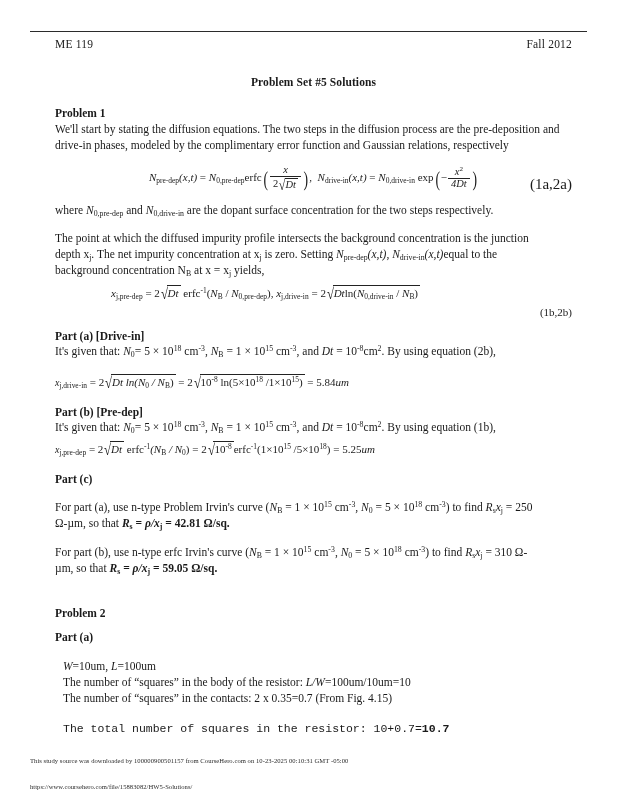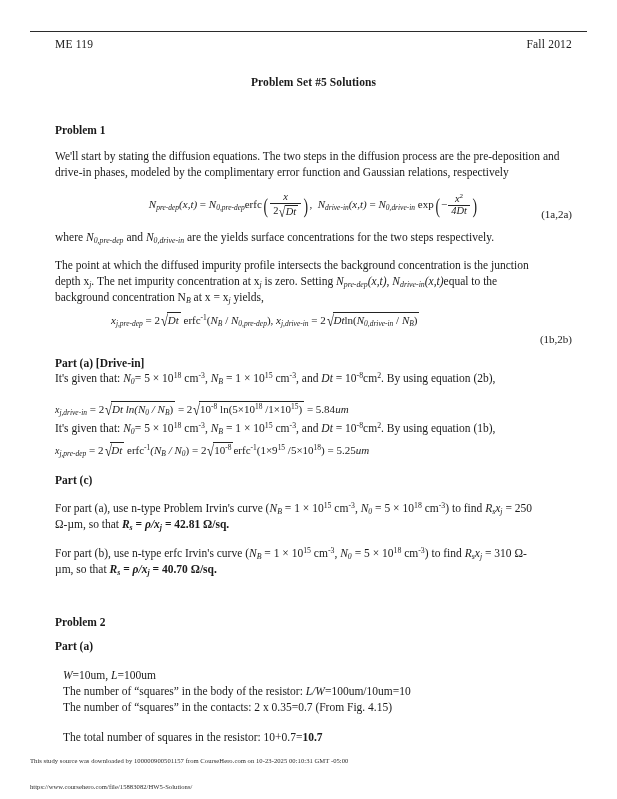--- a/index.html
+++ b/index.html
@@ -45,60 +45,59 @@
   .doc-title {
     text-align: center;
     font-weight: bold;
     font-size: 11.5px;
     margin-top: 26px;
     letter-spacing: 0.1px;
   }
   .section-head {
     font-weight: bold;
     font-size: 11.5px;
-    margin-top: 36px;
+    margin-top: 19px;
   }
   .para {
     font-size: 11.5px;
     line-height: 1.38;
-    margin-top: 13px;
+    margin-top: 3px;
     text-align: left;
   }
   .para.tight {
     margin-top: 2px;
   }
   .eq-block {
     position: relative;
     font-size: 11px;
     margin-top: 9px;
   }
   .eq-centered {
     text-align: center;
   }
   .eq-indent {
     padding-left: 56px;
   }
   .eq-tag {
     position: absolute;
     right: 0;
     bottom: 0;
-    font-size: 11px;
+    font-size: 15px;
     font-family: Liberation Serif, serif;
   }
   .eq-tag-below {
     text-align: right;
     font-size: 11px;
     margin-top: 2px;
   }
   i, .it { font-style: italic; }
   sub {
     font-size: 0.68em;
     vertical-align: -0.28em;
     line-height: 0;
-    font-style: italic;
   }
   sup {
     font-size: 0.68em;
     vertical-align: 0.52em;
     line-height: 0;
   }
   .frac {
     display: inline-block;
     vertical-align: middle;
     text-align: center;
@@ -185,21 +184,21 @@
         <i>N</i><sub>0,pre-dep</sub><span>erfc</span><span class="paren-big">(</span><span class="frac"><span class="num"><i>x</i></span><span class="den"><span>2</span><span class="sqrt"><span class="rad">√</span><span class="body"><i>Dt</i></span></span></span></span><span class="paren-big">)</span><span>,</span>&nbsp;
         <i>N</i><sub>drive-in</sub><i>(x,t)</i>
         <span>=</span>
         <i>N</i><sub>0,drive-in</sub>
         <span>exp</span><span class="paren-big">(</span><span>−</span><span class="frac"><span class="num"><i>x</i><sup>2</sup></span><span class="den"><i>4Dt</i></span></span><span class="paren-big">)</span>
       </span>
       <span class="eq-tag">(1a,2a)</span>
     </div>
 
     <div class="para" style="margin-top:10px;">
-      <span>where </span><i>N</i><sub>0,pre-dep</sub><span> and </span><i>N</i><sub>0,drive-in</sub><span> are the yields surface concentrations for the two steps respectively.</span>
+      <span>where </span><i>N</i><sub>0,pre-dep</sub><span> and </span><i>N</i><sub>0,drive-in</sub><span> are the dopant surface concentration for the two steps respectively.</span>
     </div>
 
     <div class="para" style="margin-top:13px;">
       <span>The point at which the diffused impurity profile intersects the background concentration is the junction</span><br>
       <span>depth x</span><sub>j</sub><span>. The net impurity concentration at x</span><sub>j</sub><span> is zero. Setting </span><i>N</i><sub>pre-dep</sub><i>(x,t)</i>, <i>N</i><sub>drive-in</sub><i>(x,t)</i><span>equal to the</span><br>
       <span>background concentration N</span><sub>B</sub><span> at x = x</span><sub>j</sub><span> yields,</span>
     </div>
 
     <div class="eq-block eq-indent" style="margin-top:6px;">
       <i>x</i><sub>j,pre-dep</sub>
@@ -219,56 +218,57 @@
 
     <div class="eq-block" style="margin-top:14px;">
       <i style="font-size:0.9em;">x</i><sub>j,drive-in</sub>
       <span>=</span>
       <span>2</span><span class="sqrt"><span class="rad">√</span><span class="body"><i>Dt ln(N</i><sub>0</sub><i> / N</i><sub>B</sub><span>)</span></span></span>
       <span>=</span>
       <span>2</span><span class="sqrt"><span class="rad">√</span><span class="body"><span>10</span><sup>-8</sup><span> ln(5×10</span><sup>18</sup><span> /1×10</span><sup>15</sup><span>)</span></span></span>
       <span>= 5.84</span><i>um</i>
     </div>
 
+    <div class="section-head" style="margin-top:14px;">Part (b) [Pre-dep]</div>
     <div class="para tight">
       <span>It's given that: </span><i>N</i><sub>0</sub><span>= 5 × 10</span><sup>18</sup><span> cm</span><sup>-3</sup>, <i>N</i><sub>B</sub><span> = 1 × 10</span><sup>15</sup><span> cm</span><sup>-3</sup><span>, and </span><i>Dt</i><span> = 10</span><sup>-8</sup><span>cm</span><sup>2</sup><span>. By using equation (1b),</span>
     </div>
 
     <div class="eq-block" style="margin-top:5px;">
       <i style="font-size:0.9em;">x</i><sub>j,pre-dep</sub>
       <span>=</span>
       <span>2</span><span class="sqrt"><span class="rad">√</span><span class="body"><i>Dt</i></span></span>
       <span>erfc</span><sup>-1</sup><i>(N</i><sub>B</sub><i> / N</i><sub>0</sub><span>)</span>
       <span>=</span>
-      <span>2</span><span class="sqrt"><span class="rad">√</span><span class="body"><span>10</span><sup>-8</sup></span></span><span>erfc</span><sup>-1</sup><span>(1×9</span><sup>15</sup><span> /5×10</span><sup>18</sup><span>)</span>
+      <span>2</span><span class="sqrt"><span class="rad">√</span><span class="body"><span>10</span><sup>-8</sup></span></span><span>erfc</span><sup>-1</sup><span>(1×10</span><sup>15</sup><span> /5×10</span><sup>18</sup><span>)</span>
       <span>= 5.25</span><i>um</i>
     </div>
 
     <div class="section-head" style="margin-top:14px;">Part (c)</div>
 
     <div class="para" style="margin-top:15px;">
       <span>For part (a), use n-type Problem Irvin's curve (</span><i>N</i><sub>B</sub><span> = 1 × 10</span><sup>15</sup><span> cm</span><sup>-3</sup>, <i>N</i><sub>0</sub><span> = 5 × 10</span><sup>18</sup><span> cm</span><sup>-3</sup><span>) to find </span><i>R</i><sub>s</sub><i>x</i><sub>j</sub><span> = 250</span><br>
       <span>Ω-µm, so that </span><b><i>R</i><sub>s</sub><span> = </span><i>ρ</i><i>/x</i><sub>j</sub><span> = 42.81 Ω/sq.</span></b>
     </div>
 
     <div class="para" style="margin-top:14px;">
       <span>For part (b), use n-type erfc Irvin's curve (</span><i>N</i><sub>B</sub><span> = 1 × 10</span><sup>15</sup><span> cm</span><sup>-3</sup>, <i>N</i><sub>0</sub><span> = 5 × 10</span><sup>18</sup><span> cm</span><sup>-3</sup><span>) to find </span><i>R</i><sub>s</sub><i>x</i><sub>j</sub><span> = 310 Ω-</span><br>
-      <span>µm, so that </span><b><i>R</i><sub>s</sub><span> = </span><i>ρ</i><i>/x</i><sub>j</sub><span> = 40.70 Ω/sq.</span></b>
-    </div>
-
-    <div class="section-head" style="margin-top:38px;">Problem 2</div>
+      <span>µm, so that </span><b><i>R</i><sub>s</sub><span> = </span><i>ρ</i><i>/x</i><sub>j</sub><span> = 59.05 Ω/sq.</span></b>
+    </div>
+
+    <div class="section-head" style="margin-top:30px;">Problem 2</div>
     <div class="section-head" style="margin-top:12px;">Part (a)</div>
 
     <div class="para" style="margin-top:16px;margin-left:8px;">
       <i>W</i><span>=10um, </span><i>L</i><span>=100um</span><br>
       <span>The number of “squares” in the body of the resistor:   </span><i>L/W</i><span>=100um/10um=10</span><br>
       <span>The number of “squares” in the contacts: 2 x 0.35=0.7 (From Fig. 4.15)</span>
     </div>
 
-    <div class="para" style="margin-top:14px; padding-left:8px;">
+    <div class="para" style="margin-top:14px; padding-left:8px;font-family:Liberation Mono, monospace;">
       <span>The total number of squares in the resistor: 10+0.7=</span><b>10.7</b>
     </div>
 
   </div>
 
   <div class="footer">This study source was downloaded by 100000900501157 from CourseHero.com on 10-23-2025 00:10:31 GMT -05:00</div>
   <div class="footer-url">https://www.coursehero.com/file/15883082/HW5-Solutions/</div>
 
 </div>
 

